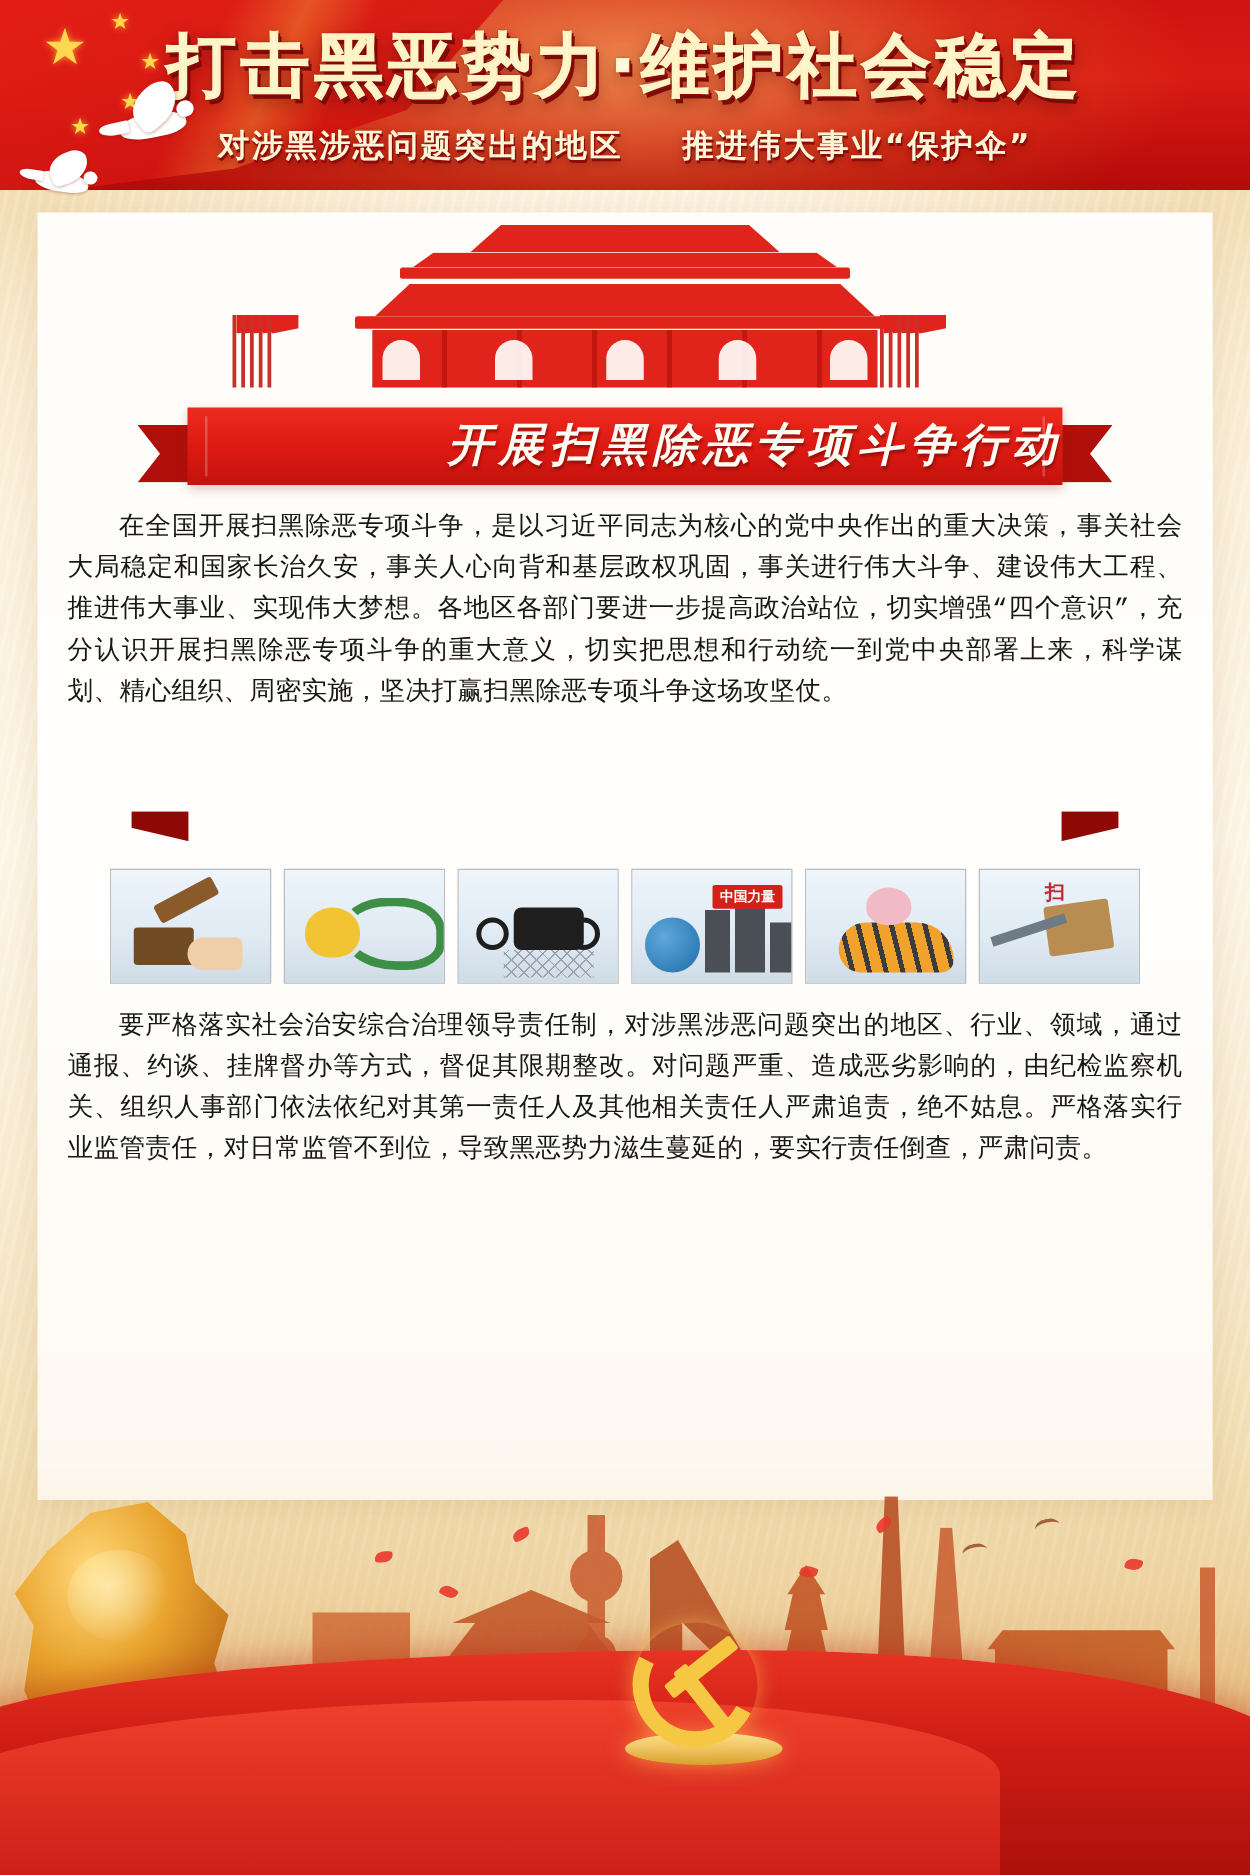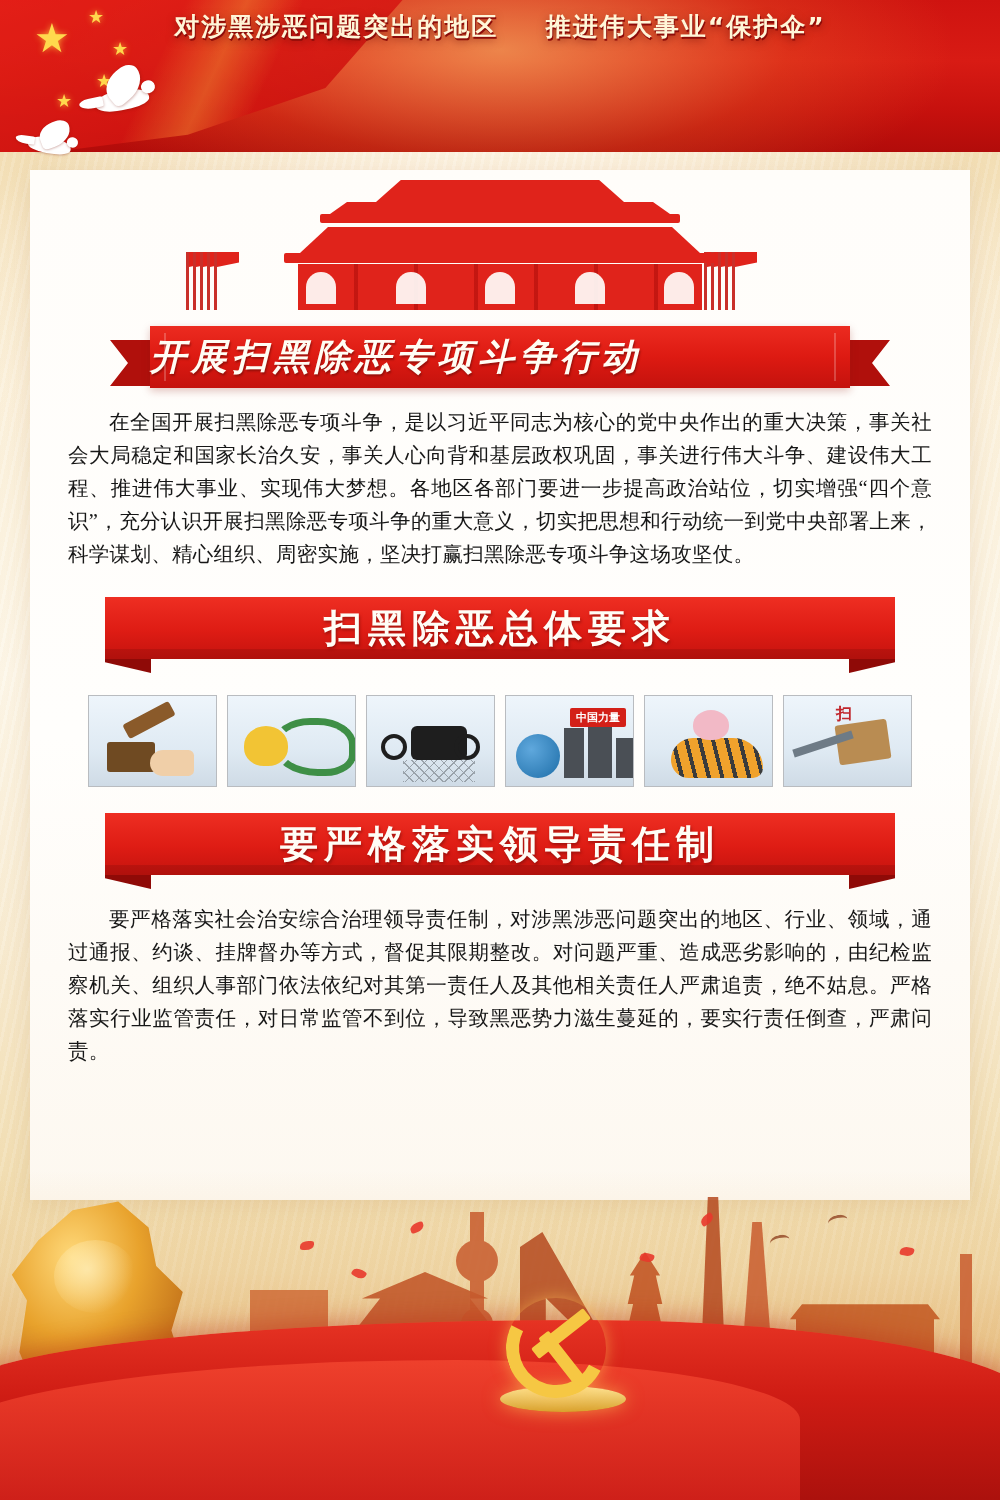--- a/index.html
+++ b/index.html
@@ -250,21 +250,21 @@
     position: absolute;
     top: 7px; bottom: 7px;
     width: 2px;
     background: rgba(255,255,255,.22);
   }
   .ribbon .band::before { left: 14px; }
   .ribbon .band::after { right: 14px; }
   .ribbon .band span {
     display: block;
     line-height: 62px;
-    text-align: left;
+    text-align: right;
     font-size: 36px;
     font-weight: bold;
     letter-spacing: 5px;
     color: #fffdf4;
     font-family: "DejaVu Sans", "Liberation Sans", sans-serif;
     text-shadow: 1px 2px 2px rgba(120,12,8,.65);
     font-style: italic;
   }
 
   
@@ -302,27 +302,27 @@
     font-size: 38px;
     font-weight: bold;
     letter-spacing: 6px;
     color: #fffdf6;
     font-family: "DejaVu Sans", "Liberation Sans", sans-serif;
     text-shadow: 1px 2px 3px rgba(120,12,8,.6);
   }
 
   
   .para {
-    margin: 18px 38px 0;
+    margin: 18px 24px 0;
     font-size: 20.5px;
     line-height: 33px;
     color: #171717;
     text-align: justify;
     text-indent: 2em;
-    font-family: Liberation Serif, serif;
+    font-family: Liberation Mono, monospace;
     letter-spacing: .3px;
   }
 
   
   .strip {
     display: flex;
     gap: 10px;
     margin: 26px 58px 0;
   }
   .thumb {
@@ -560,20 +560,21 @@
 
   <div class="header">
     <div class="header-glow"></div>
     <div class="flag-wave"></div>
     <span class="flag-star s1">★</span>
     <span class="flag-star s2">★</span>
     <span class="flag-star s3">★</span>
     <span class="flag-star s4">★</span>
     <span class="flag-star s5">★</span>
 
+    <div class="title-main">打击黑恶势力·维护社会稳定</div>
     <div class="title-sub">
       <span>对涉黑涉恶问题突出的地区</span>
       <span class="gap"></span>
       <span>推进伟大事业“保护伞”</span>
     </div>
   </div>
 
   <div class="dove dove-1">
     <b class="body"></b>
       <b class="wing"></b>
@@ -627,23 +628,20 @@
       <div class="band">
         <span>开展扫黑除恶专项斗争行动</span>
       </div>
     </div>
 
     <p class="para">在全国开展扫黑除恶专项斗争，是以习近平同志为核心的党中央作出的重大决策，事关社会大局稳定和国家长治久安，事关人心向背和基层政权巩固，事关进行伟大斗争、建设伟大工程、推进伟大事业、实现伟大梦想。各地区各部门要进一步提高政治站位，切实增强“四个意识”，充分认识开展扫黑除恶专项斗争的重大意义，切实把思想和行动统一到党中央部署上来，科学谋划、精心组织、周密实施，坚决打赢扫黑除恶专项斗争这场攻坚仗。</p>
 
     <div class="sec-banner">
       <div class="fold-l"></div>
       <div class="fold-r"></div>
-      <div class="band">
-        <span>扫黑除恶总体要求</span>
-      </div>
     </div>
 
 
     <div class="strip">
       <div class="thumb t1">
         <div class="sky"></div>
           <div class="blk"></div>
           <div class="hammer"></div>
           <div class="hand"></div>
       </div>
@@ -673,27 +671,20 @@
           <div class="pig"></div>
       </div>
       <div class="thumb t6">
         <div class="sky"></div>
           <div class="crate"></div>
           <div class="broom"></div>
         <div class="bang">扫</div>
       </div>
     </div>
 
-    <div class="sec-banner">
-      <div class="fold-l"></div>
-      <div class="fold-r"></div>
-      <div class="band">
-        <span>要严格落实领导责任制</span>
-      </div>
-    </div>
 
     <p class="para">要严格落实社会治安综合治理领导责任制，对涉黑涉恶问题突出的地区、行业、领域，通过通报、约谈、挂牌督办等方式，督促其限期整改。对问题严重、造成恶劣影响的，由纪检监察机关、组织人事部门依法依纪对其第一责任人及其他相关责任人严肃追责，绝不姑息。严格落实行业监管责任，对日常监管不到位，导致黑恶势力滋生蔓延的，要实行责任倒查，严肃问责。</p>
   </div>
 
   <div class="footer">
     <div class="sky-fade"></div>
 
     <div class="silhouette sil-block"></div>
     <div class="silhouette sil-hall"></div>
     <div class="silhouette sil-pearl"></div>

